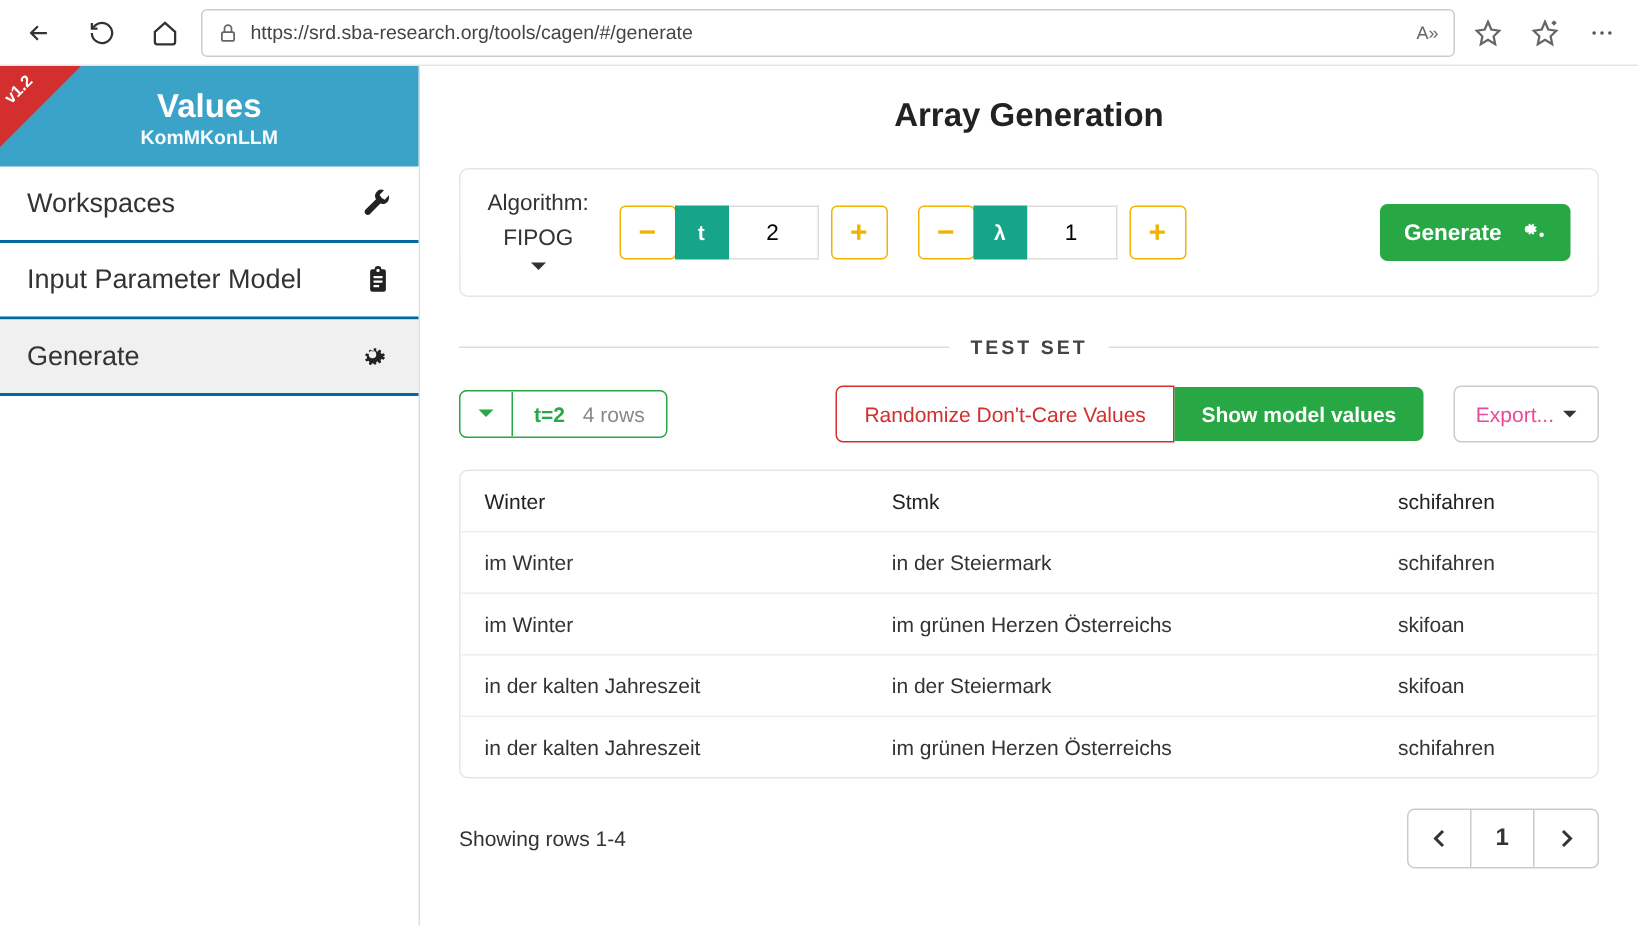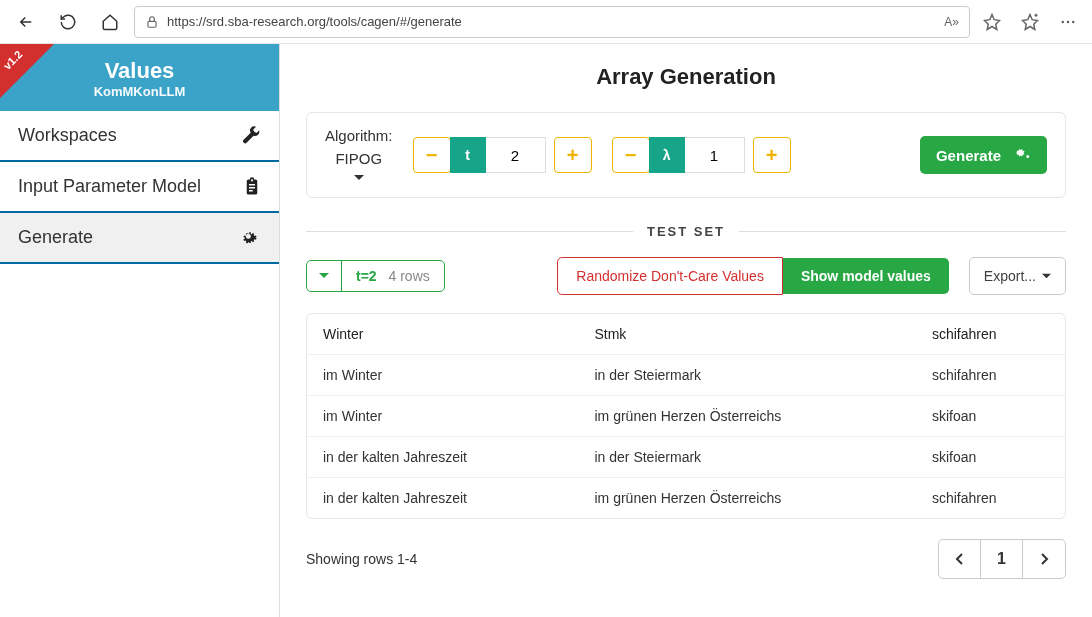--- a/index.html
+++ b/index.html
@@ -44,21 +44,21 @@
   .section-label span { padding: 0 14px; }
 
   .filter-row { display:flex; align-items:center; gap: 14px; margin-bottom: 18px; }
   .filter-box { display:flex; align-items:center; border:1.5px solid #28a745; border-radius:5px; overflow:hidden; }
   .filter-toggle { padding: 10px 12px; border-right:1px solid #28a745; color:#28a745; cursor:pointer; }
   .filter-text { padding: 0 14px; font-size:14px; }
   .filter-text .t { color:#28a745; font-weight:600; }
   .filter-text .rows { color:#888; margin-left:8px; }
   .btn-outline-red { border:1.5px solid #d32f2f; color:#d32f2f; background:#fff; border-radius:5px; padding:10px 18px; font-size:14px; cursor:pointer; }
   .btn-green { background:#28a745; color:#fff; border:none; border-radius:5px; padding:10px 18px; font-size:14px; font-weight:700; cursor:pointer; }
-  .btn-outline-gray { border:1px solid #ccc; color:#404040; background:#fff; border-radius:5px; padding:10px 14px; font-size:14px; cursor:pointer; display:flex; align-items:center; gap:6px; }
+  .btn-outline-gray { border:1px solid #ccc; color:#ec4899; background:#fff; border-radius:5px; padding:10px 14px; font-size:14px; cursor:pointer; display:flex; align-items:center; gap:6px; }
   .btn-join-left { border-top-left-radius: 0; border-bottom-left-radius: 0; margin-left: -1px; }
   .btn-join-right { border-top-right-radius: 0; border-bottom-right-radius: 0; }
 
   
   .tbl { width:100%; border:1px solid #e6e6e6; border-radius:6px; border-collapse: separate; border-spacing:0; overflow:hidden; }
   .tbl th, .tbl td { text-align:left; padding:12px 16px; font-size:14px; border-bottom:1px solid #eee; }
   .tbl th { font-weight:400; color:#222; }
   .tbl tr:last-child td { border-bottom:none; }
 
   .footer-row { display:flex; align-items:center; justify-content:space-between; margin-top:20px; font-size:14px; }

